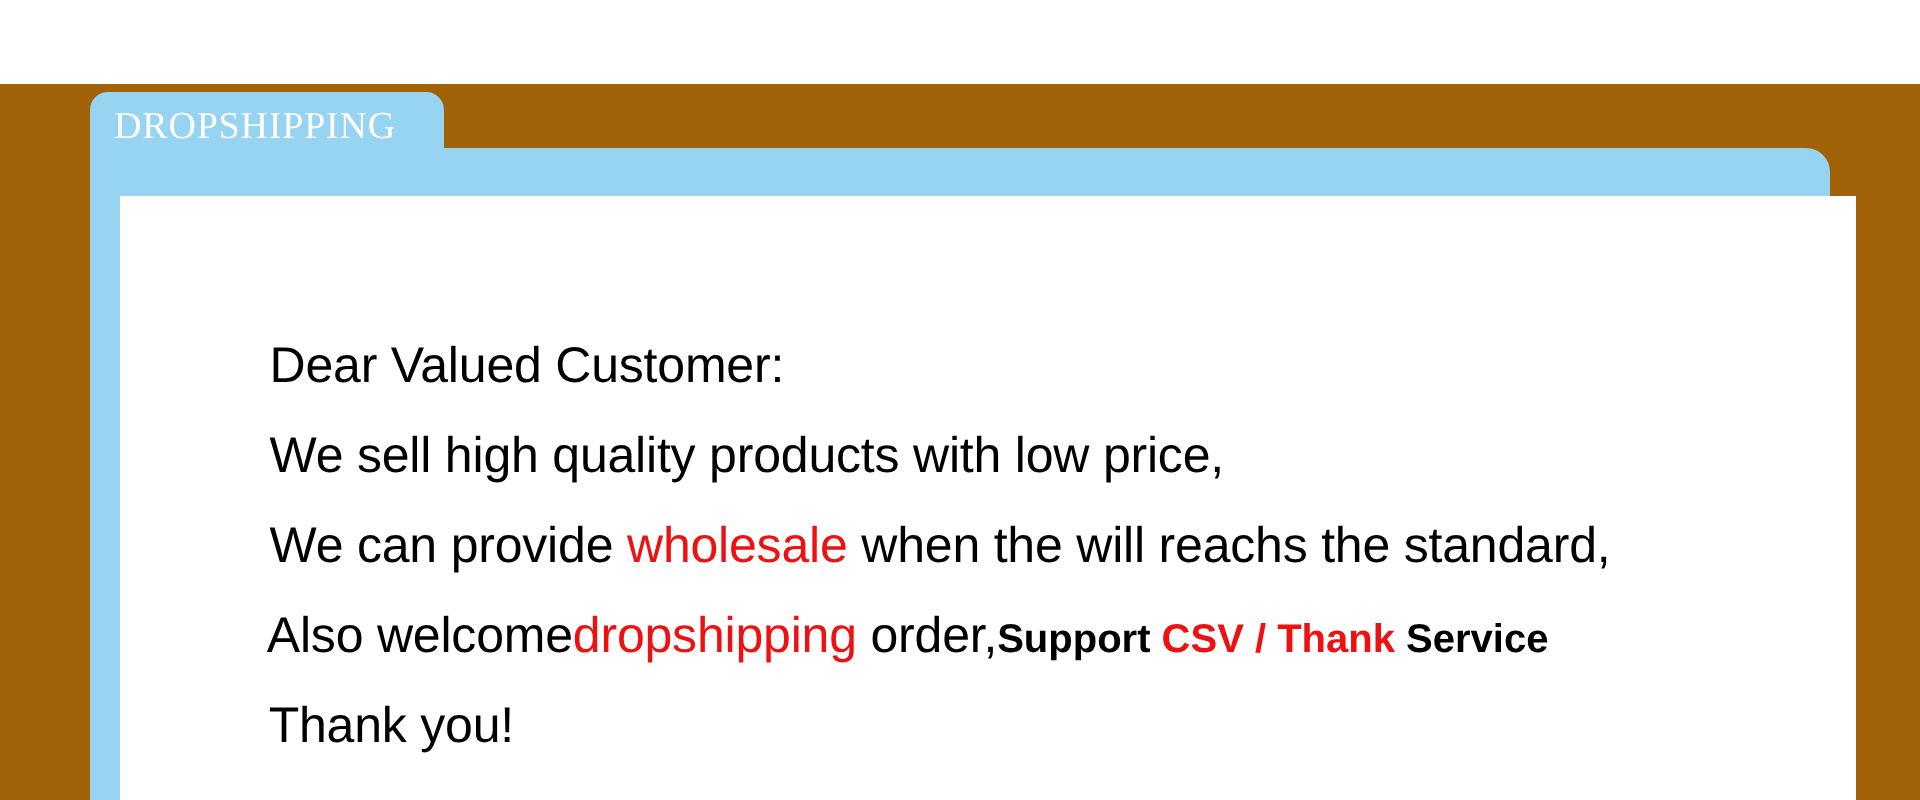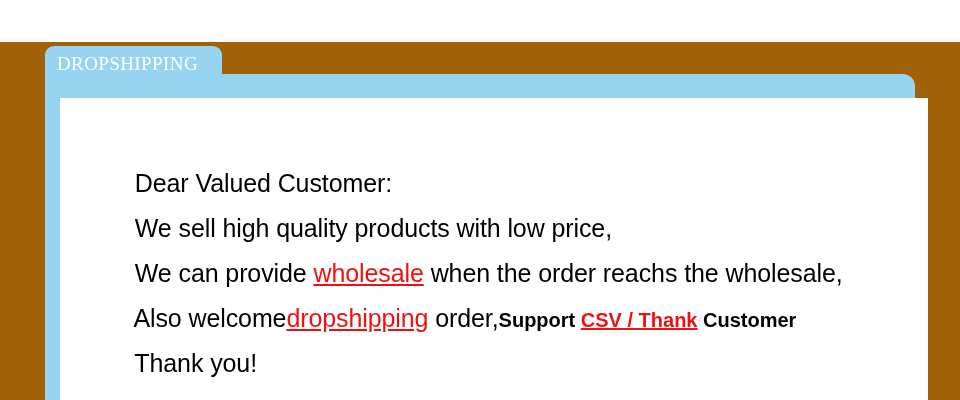--- a/index.html
+++ b/index.html
@@ -84,21 +84,20 @@
   .line {
     font-size: 25px;
     color: #000000;
     line-height: 45px;
     height: 45px;
     white-space: pre;
     letter-spacing: -0.1px;
   }
   .red {
     color: #EE1111;
-    text-decoration: underline;
   }
   .small-bold {
     font-size: 20px;
     font-weight: bold;
     letter-spacing: 0px;
   }
   .small-bold.red {
     color: #EE1111;
   }
 </style>
@@ -119,25 +118,25 @@
 
       <div class="line">
         <span>Dear Valued Customer:</span>
       </div>
 
       <div class="line">
         <span>We sell high quality products with low price,</span>
       </div>
 
       <div class="line">
-        <span>We can provide </span><span class="red">wholesale</span><span> when the order reachs the wholesale,</span>
+        <span>We can provide </span><span class="red">wholesale</span><span> when the will reachs the standard,</span>
       </div>
 
       <div class="line">
-        <span>Also welcome</span><span class="red">dropshipping</span><span> order,</span><span class="small-bold">Support </span><span class="small-bold red">CSV / Thank</span><span class="small-bold"> Customer</span>
+        <span>Also welcome</span><span class="red">dropshipping</span><span> order,</span><span class="small-bold">Support </span><span class="small-bold red">CSV / Thank</span><span class="small-bold"> Service</span>
       </div>
 
 
       <div class="line">
         <span>Thank you!</span>
       </div>
 
     </div>
   </div>
 

